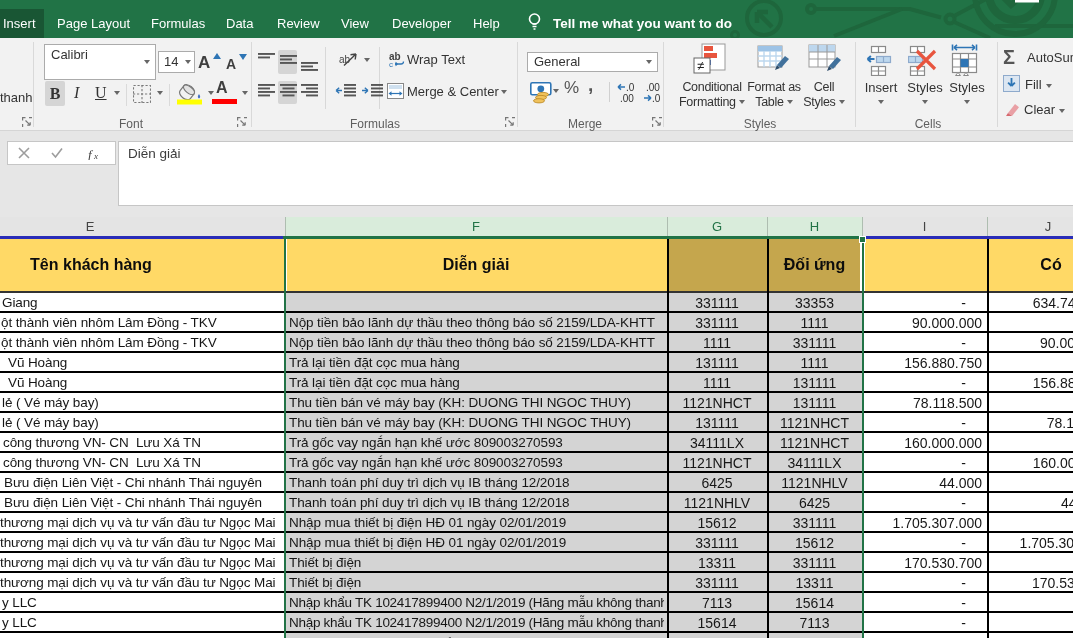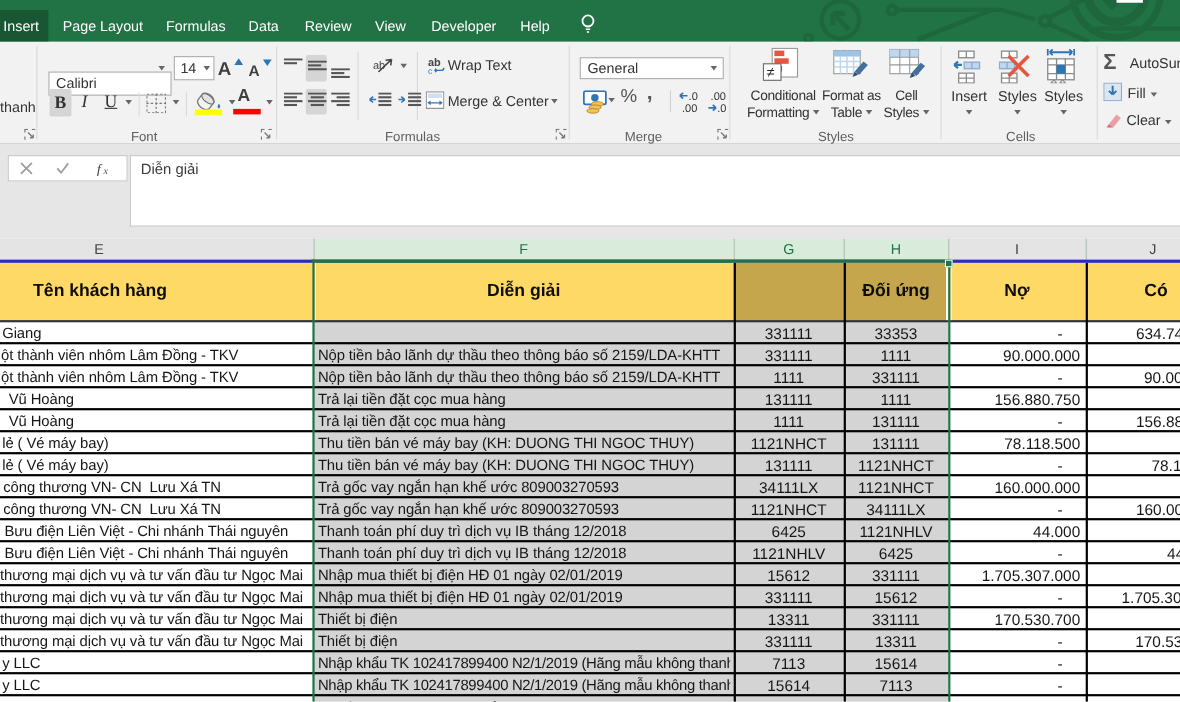--- a/index.html
+++ b/index.html
@@ -51,20 +51,21 @@
 <div class="tab" style="left:151px">Formulas</div>
 <div class="tab" style="left:226px">Data</div>
 <div class="tab" style="left:277px">Review</div>
 <div class="tab" style="left:341px">View</div>
 <div class="tab" style="left:392px">Developer</div>
 <div class="tab" style="left:473px">Help</div>
 <svg class="abs" style="left:527px;top:12px" width="15" height="22" viewBox="0 0 15 22">
 <circle cx="7.5" cy="7" r="5" fill="none" stroke="#fff" stroke-width="1.6"></circle>
 <path d="M5.5 12 L9.5 12 M5.5 14.5 L9.5 14.5 M6.5 17 L8.5 17" stroke="#fff" stroke-width="1.4"></path>
       </svg>
+<div class="tab" style="left:553px;font-weight:700;font-size:13.5px">Tell me what you want to do</div>
 </div>
 <div class="abs" id="ribbon">
 <div class="gsep" style="left:33px"></div>
 <div class="gsep" style="left:251px"></div>
 <div class="gsep" style="left:517px"></div>
 <div class="gsep" style="left:663px"></div>
 <div class="gsep" style="left:855px"></div>
 <div class="gsep" style="left:997px"></div>
 <div class="glabel" style="left:71px;width:120px">Font</div>
 <div class="glabel" style="left:315px;width:120px">Formulas</div>
@@ -89,21 +90,21 @@
           <path d="M3.5 3.5 L8.2 8.2 M8.2 8.2 v-3 M8.2 8.2 h-3"></path>
         </g>
       </svg>
 <svg class="abs" style="left:652px;top:79px" width="11" height="11" viewBox="0 0 11 11">
         <g stroke="#777" stroke-width="1.2" fill="none">
           <path d="M0.6 3.5 V0.6 H3.5 M7 0.6 H10 M0.6 7 V10"></path>
           <path d="M3.5 3.5 L8.2 8.2 M8.2 8.2 v-3 M8.2 8.2 h-3"></path>
         </g>
       </svg>
 <div class="rtext" style="left:0px;top:52px">thanh</div>
-<div class="combo" style="left:44px;top:27px;width:112px;height:22px;line-height:20px"><span style="margin-left:6px">Calibri</span></div>
+<div class="combo" style="left:44px;top:6px;width:112px;height:36px;line-height:20px"><span style="margin-left:6px">Calibri</span></div>
 <div class="dar" style="left:144px;top:22px"></div>
 <div class="combo" style="left:158px;top:13px;width:37px;height:22px;line-height:20px"><span style="margin-left:5px">14</span></div>
 <div class="dar" style="left:185px;top:22px"></div>
 <div class="rtext" style="left:198px;top:15px;font-size:17px;font-weight:700;color:#3f3f3f">A</div>
 <svg class="abs" style="left:212px;top:14px" width="10" height="8" viewBox="0 0 10 8">
         <path d="M5 1 L9 7 H1 z" fill="#2e75b5"></path>
       </svg>
 <div class="rtext" style="left:226px;top:18px;font-size:14px;font-weight:700;color:#3f3f3f">A</div>
 <svg class="abs" style="left:238px;top:15px" width="10" height="8" viewBox="0 0 10 8">
         <path d="M5 7 L9 1 H1 z" fill="#2e75b5"></path>
@@ -343,21 +344,20 @@
 <div class="abs" style="left:767px;top:217px;width:1px;height:19px;background:#aebdb0"></div>
 <div class="abs" style="left:862px;top:217px;width:1px;height:19px;background:#aebdb0"></div>
 <div class="abs" style="left:987px;top:217px;width:1px;height:19px;background:#aebdb0"></div>
 <div class="abs" style="left:0;top:236px;width:1073px;height:2.6px;background:#2a2db8"></div>
 <div class="abs" style="left:283px;top:236px;width:581px;height:3px;background:#217346"></div>
 <div class="abs" style="left:0;top:239px;width:1073px;height:52.39999999999998px;background:#ffd966"></div>
 <div class="abs" style="left:667px;top:239px;width:195px;height:52.39999999999998px;background:#c5a64d"></div>
 <div class="abs" style="left:-103px;top:239px;width:388px;height:52px;line-height:52px;text-align:center;font-weight:700;font-size:16px;color:#0d0d0d;white-space:nowrap">Tên khách hàng</div>
 <div class="abs" style="left:285px;top:239px;width:382px;height:52px;line-height:52px;text-align:center;font-weight:700;font-size:16px;color:#0d0d0d;white-space:nowrap">Diễn giải</div>
 <div class="abs" style="left:767px;top:239px;width:95px;height:52px;line-height:52px;text-align:center;font-weight:700;font-size:16px;color:#0d0d0d;white-space:nowrap">Đối ứng</div>
-<div class="abs" style="left:862px;top:239px;width:125px;height:52px;line-height:52px;text-align:center;font-weight:700;font-size:16px;color:#0d0d0d;white-space:nowrap">Nợ</div>
 <div class="abs" style="left:987px;top:239px;width:128px;height:52px;line-height:52px;text-align:center;font-weight:700;font-size:16px;color:#0d0d0d;white-space:nowrap">Có</div>
 <div class="abs" style="left:0;top:291.4px;width:1073px;height:346.6px;background:#fff"></div>
 <div class="abs" style="left:285px;top:291.4px;width:577px;height:346.6px;background:#d4d4d4"></div>
 <div class="abs" style="left:0;top:291.4px;width:1073px;height:1.6px;background:#333"></div>
 <div class="abs" style="left:0;top:311.0px;width:1073px;height:2px;background:#000"></div>
 <div class="abs" style="left:0;top:331.0px;width:1073px;height:2px;background:#000"></div>
 <div class="abs" style="left:0;top:351.0px;width:1073px;height:2px;background:#000"></div>
 <div class="abs" style="left:0;top:371.0px;width:1073px;height:2px;background:#000"></div>
 <div class="abs" style="left:0;top:391.0px;width:1073px;height:2px;background:#000"></div>
 <div class="abs" style="left:0;top:411.0px;width:1073px;height:2px;background:#000"></div>

